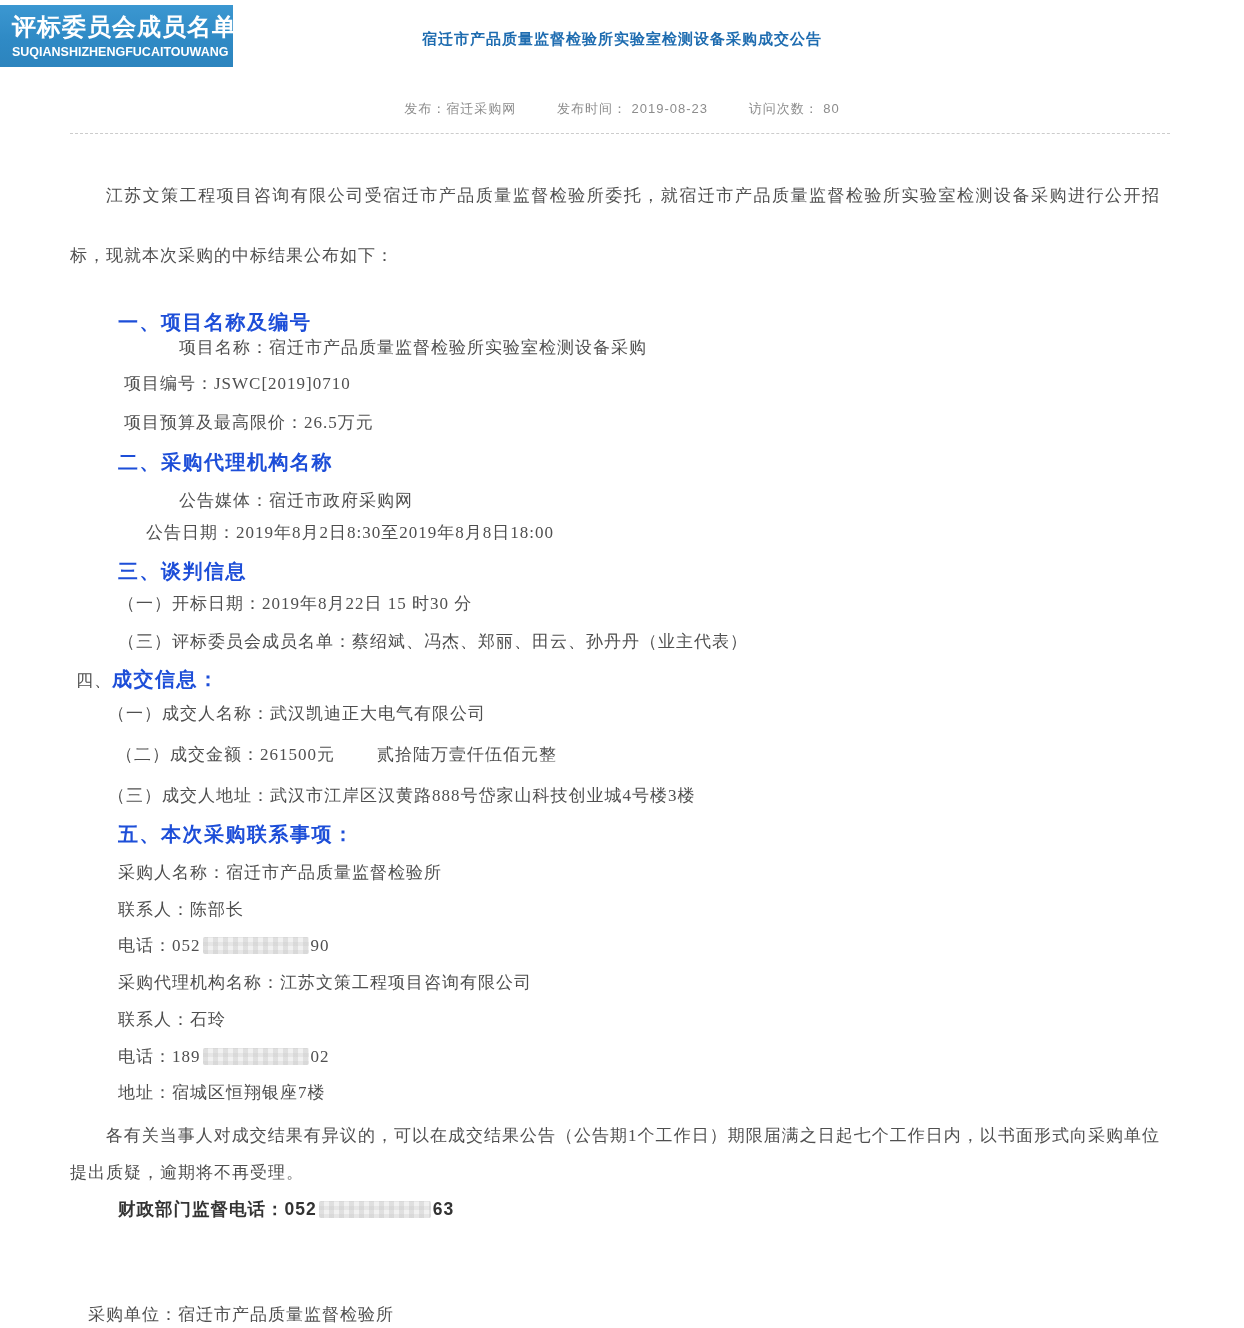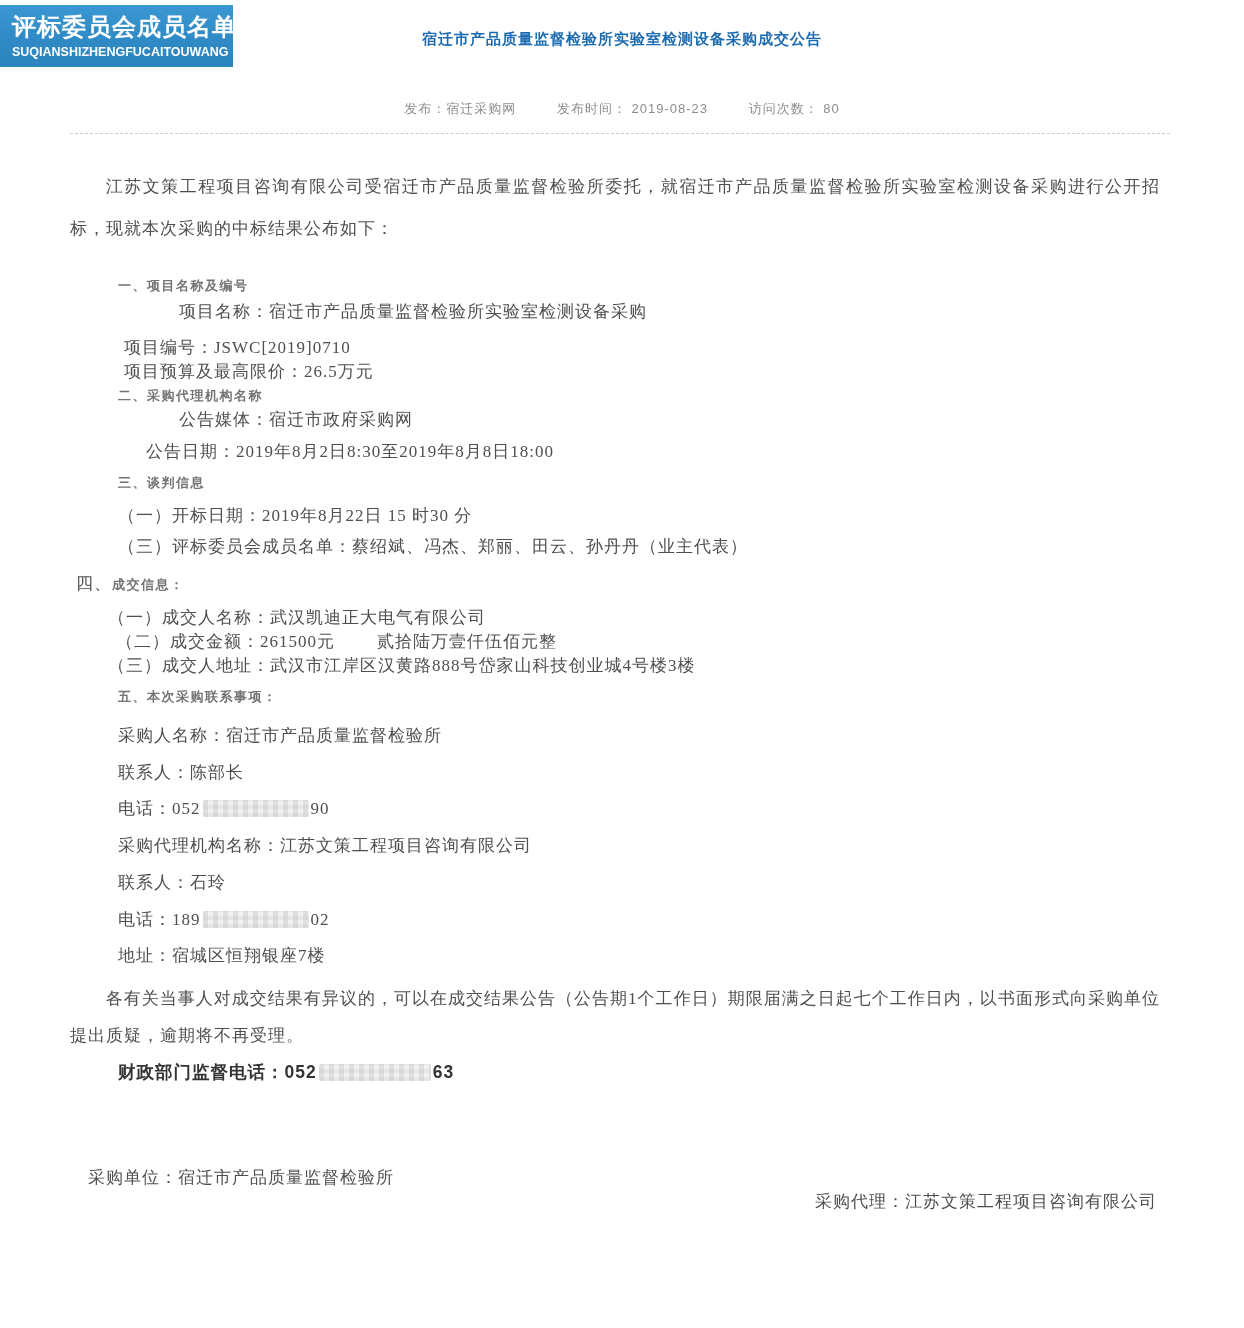--- a/index.html
+++ b/index.html
@@ -31,37 +31,37 @@
 
   .separator {
     position:absolute; left:70px; top:133px; width:1100px; height:0;
     border-top:1px dashed #cccccc;
   }
 
   
   .article { position:absolute; left:0; top:134px; width:1244px; font-size:17px; letter-spacing:1px; }
   .line { line-height:24px; white-space:nowrap; }
   .para { text-align:justify; padding:0 84px 0 70px; white-space:normal; }
-  .para.intro   { margin-top:32px; line-height:42px; text-indent:2.1em; }
+  .para.intro   { margin-top:32px; line-height:60px; text-indent:2.1em; }
   .para.closing { margin-top:12px; line-height:37px; text-indent:2.1em; }
 
-  .h-bold { font-family:"Liberation Sans","DejaVu Sans",sans-serif; font-weight:bold; color:#737373; font-size:13px; letter-spacing:1.5px; }
+  .h-bold { font-family:"Liberation Sans","DejaVu Sans",sans-serif; font-weight:bold; color:#1d4ed8; font-size:20px; letter-spacing:1.5px; }
 
   .i-sec   { padding-left:118px; }  
   .i-name  { padding-left:179px; }  
   .i-code  { padding-left:124px; }  
   .i-date  { padding-left:146px; }  
   .i-four  { padding-left:76px;  }  
   .i-deal  { padding-left:108px;  }  
   .i-deal2 { padding-left:116px; }  
   .i-foot  { padding-left:88px;  }  
 
-  .mt24{margin-top:24px}.mt14{margin-top:2px}.mt12{margin-top:12px}.mt11{margin-top:0}
-  .mt8{margin-top:8px}.mt7{margin-top:7px}.mt9{margin-top:9px}.mt13{margin-top:13px}
-  .mt17{}.mt15{margin-top:15px}.mt0{margin-top:0}.mt75{margin-top:75px}
+  .mt24{margin-top:24px}.mt14{margin-top:2px}.mt12{margin-top:12px}.mt11{margin-top:15px}
+  .mt8{margin-top:8px}.mt7{margin-top:14px}.mt9{margin-top:9px}.mt13{margin-top:13px}
+  .mt17{margin-top:17px}.mt15{margin-top:15px}.mt0{margin-top:0}.mt75{margin-top:75px}
 
   .caps-gap { margin-left:42px; }
 
   .redact {
     display:inline-block; width:106px; height:17px; vertical-align:-3px;
     margin:0 2px; border-radius:2px; background-color:#f1f1f1;
     background-image:
       repeating-linear-gradient(90deg, rgba(195,195,195,.38) 0 5px, rgba(255,255,255,0) 5px 10px),
       repeating-linear-gradient(0deg,  rgba(205,205,205,.30) 0 4px, rgba(255,255,255,0) 4px 8px);
     filter:blur(.6px);

